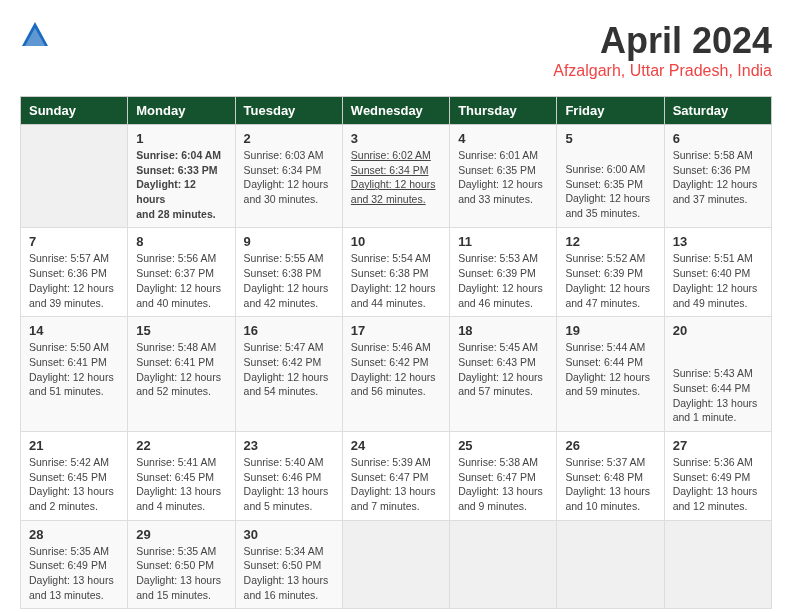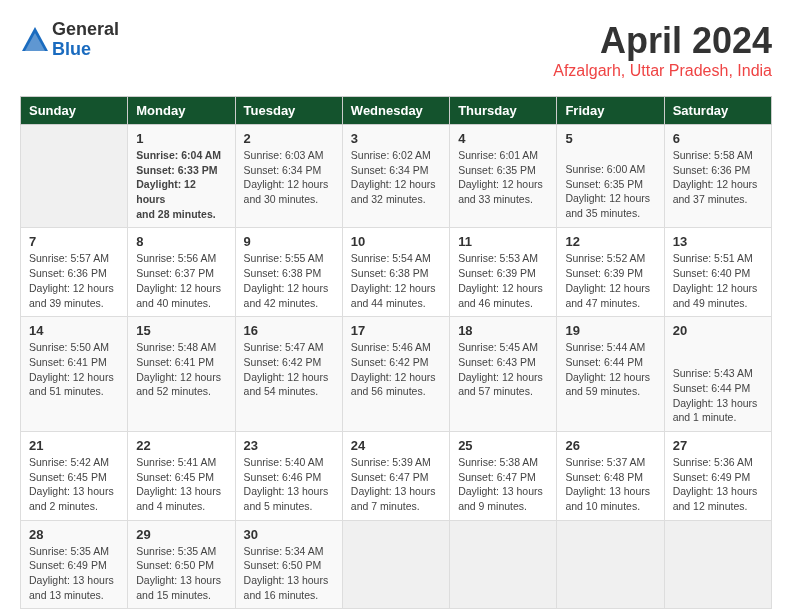--- a/index.html
+++ b/index.html
@@ -97,24 +97,20 @@
   </style>
 </head>
 <body>
 
 <div class="header">
   <div class="logo">
     <svg class="logo-icon" viewBox="0 0 30 30">
       <polygon points="15,2 28,26 2,26" fill="#1a6bbf"></polygon>
       <polygon points="15,8 25,26 5,26" fill="#fff" opacity="0.3"></polygon>
     </svg>
-    <div class="logo-text">
-      <span class="logo-general">General</span>
-      <span class="logo-blue">Blue</span>
-    </div>
   </div>
   <div class="title-block">
     <div class="month-title">April 2024</div>
     <div class="location-title">Afzalgarh, Uttar Pradesh, India</div>
   </div>
 </div>
 
 <table>
   <thead>
     <tr>
@@ -139,21 +135,21 @@
         </td>
         <td>
           <span class="day-num">2</span>
           <div class="day-info" style="white-space: pre-line;">Sunrise: 6:03 AM
 Sunset: 6:34 PM
 Daylight: 12 hours
 and 30 minutes.</div>
         </td>
         <td>
           <span class="day-num">3</span>
-          <div class="day-info" style="white-space: pre-line;">Sunrise: 6:02 AM
+          <div class="day-info" style="white-space: pre-line; text-decoration: underline;">Sunrise: 6:02 AM
 Sunset: 6:34 PM
 Daylight: 12 hours
 and 32 minutes.</div>
         </td>
         <td>
           <span class="day-num">4</span>
           <div class="day-info" style="white-space: pre-line;">Sunrise: 6:01 AM
 Sunset: 6:35 PM
 Daylight: 12 hours
 and 33 minutes.</div>

